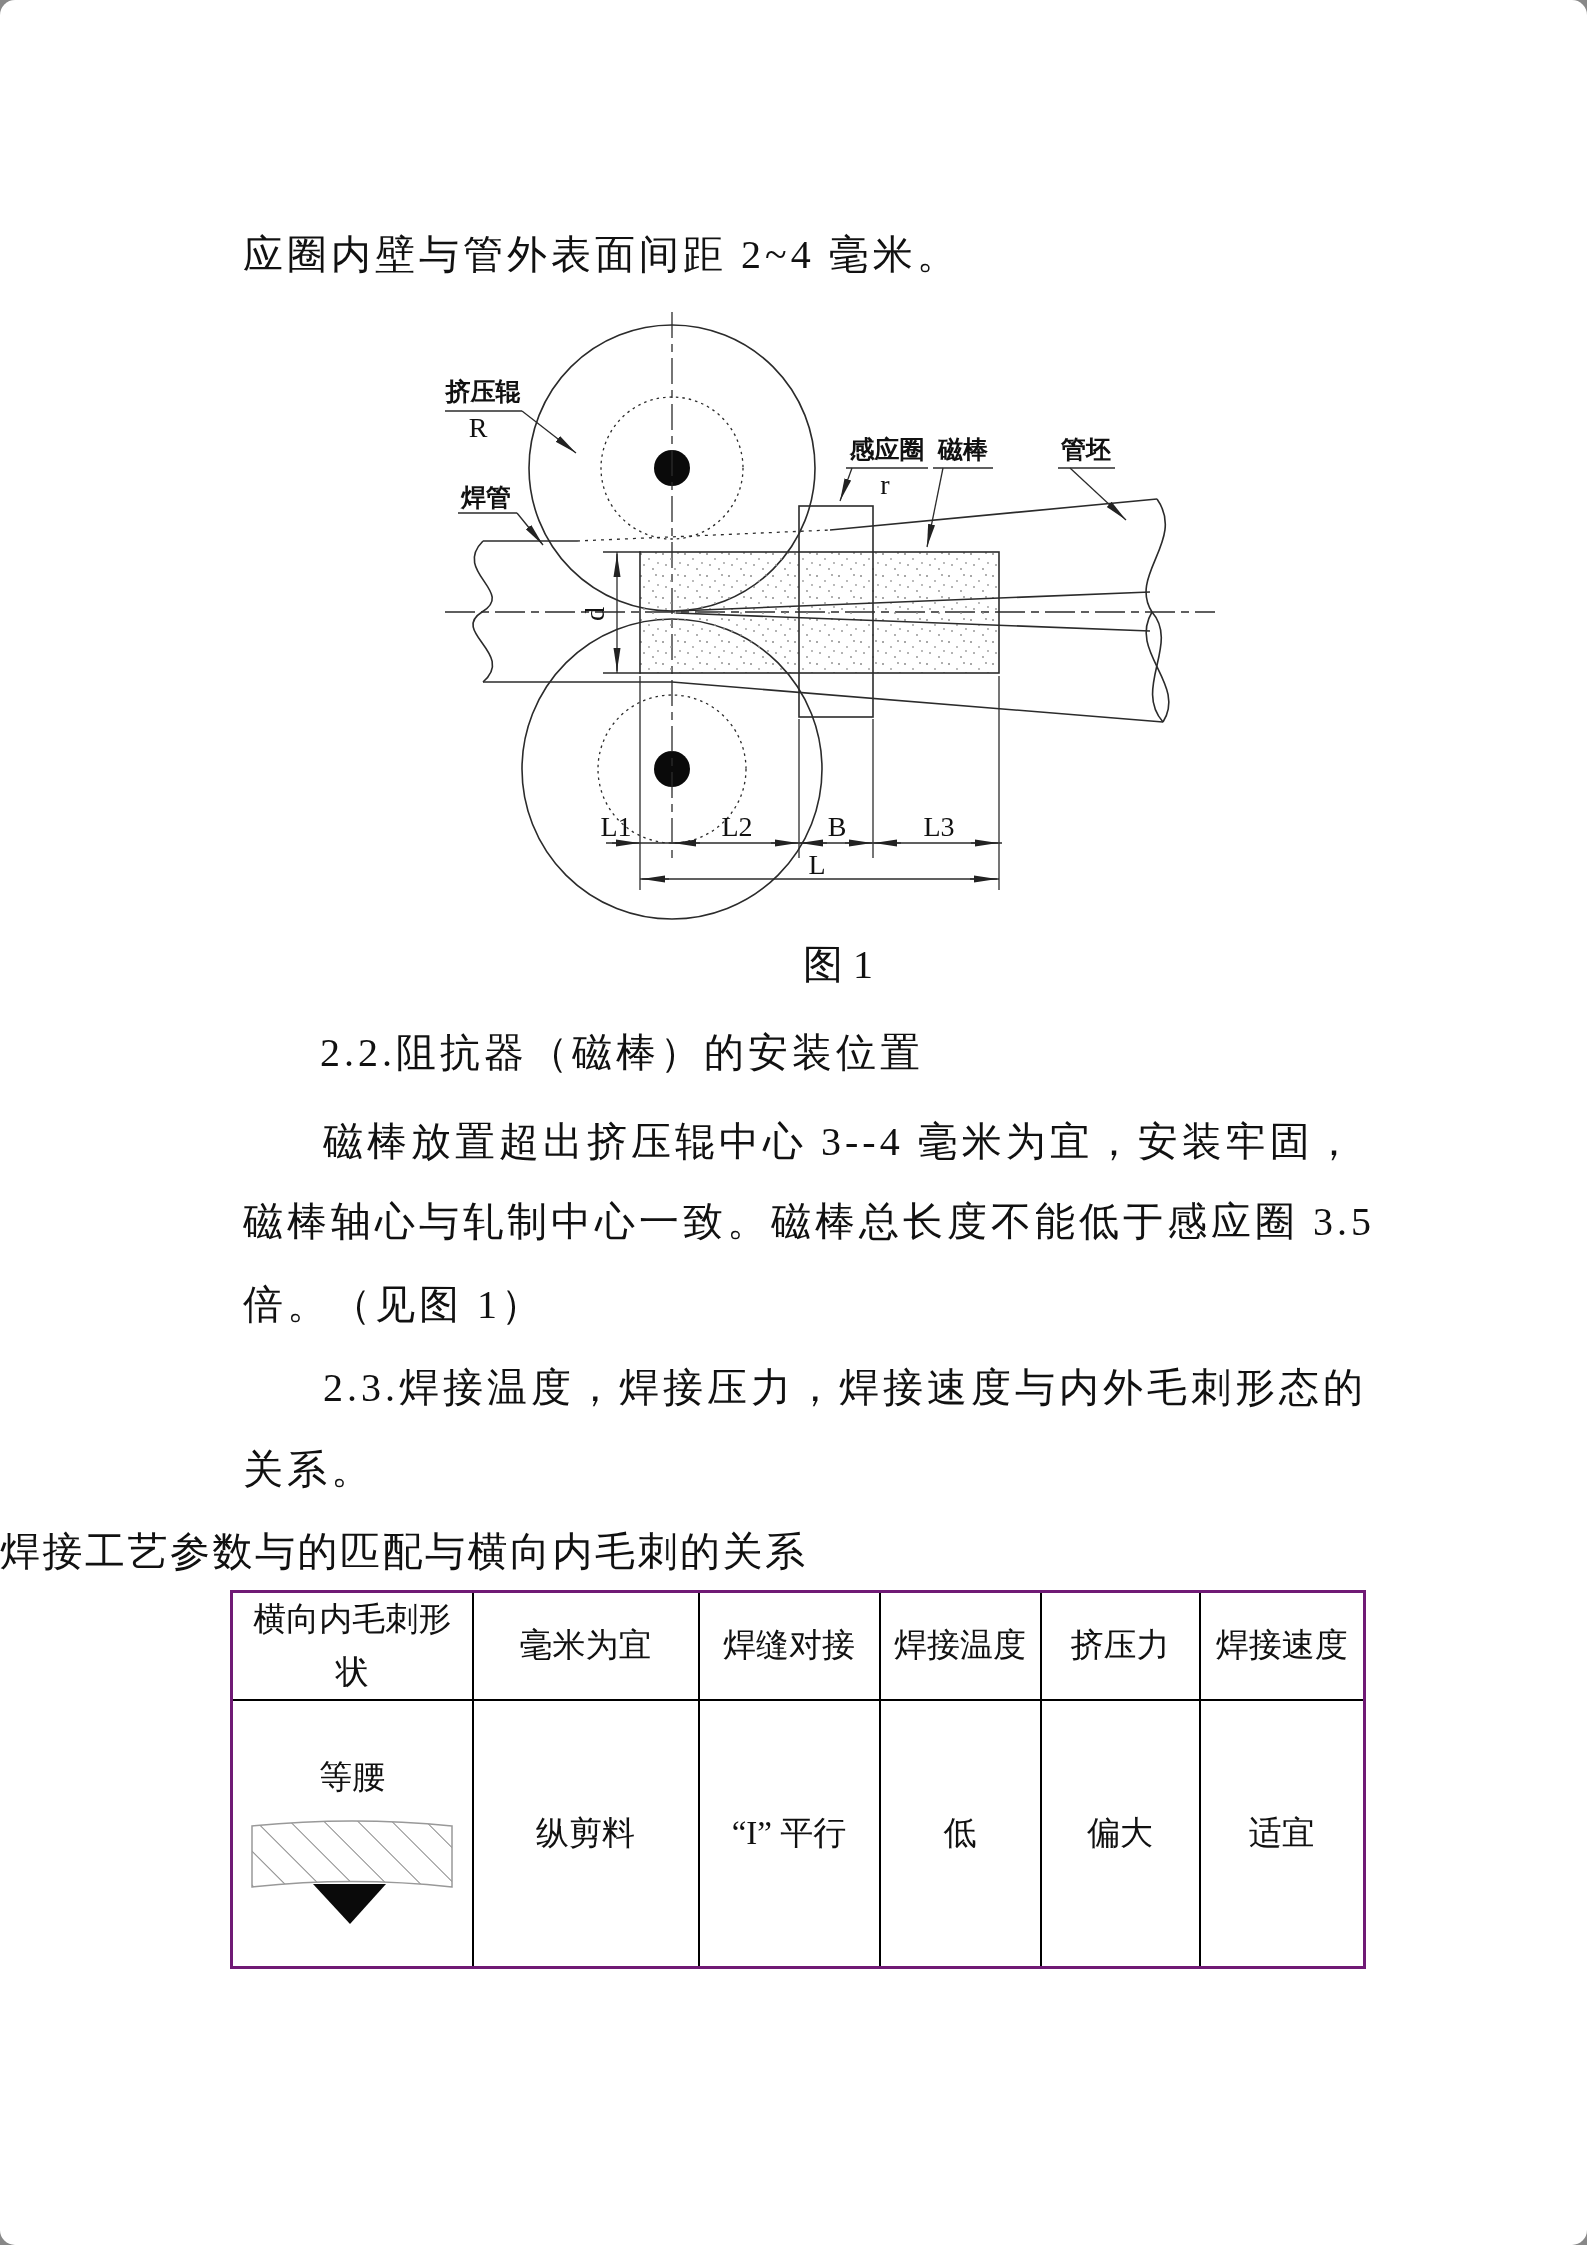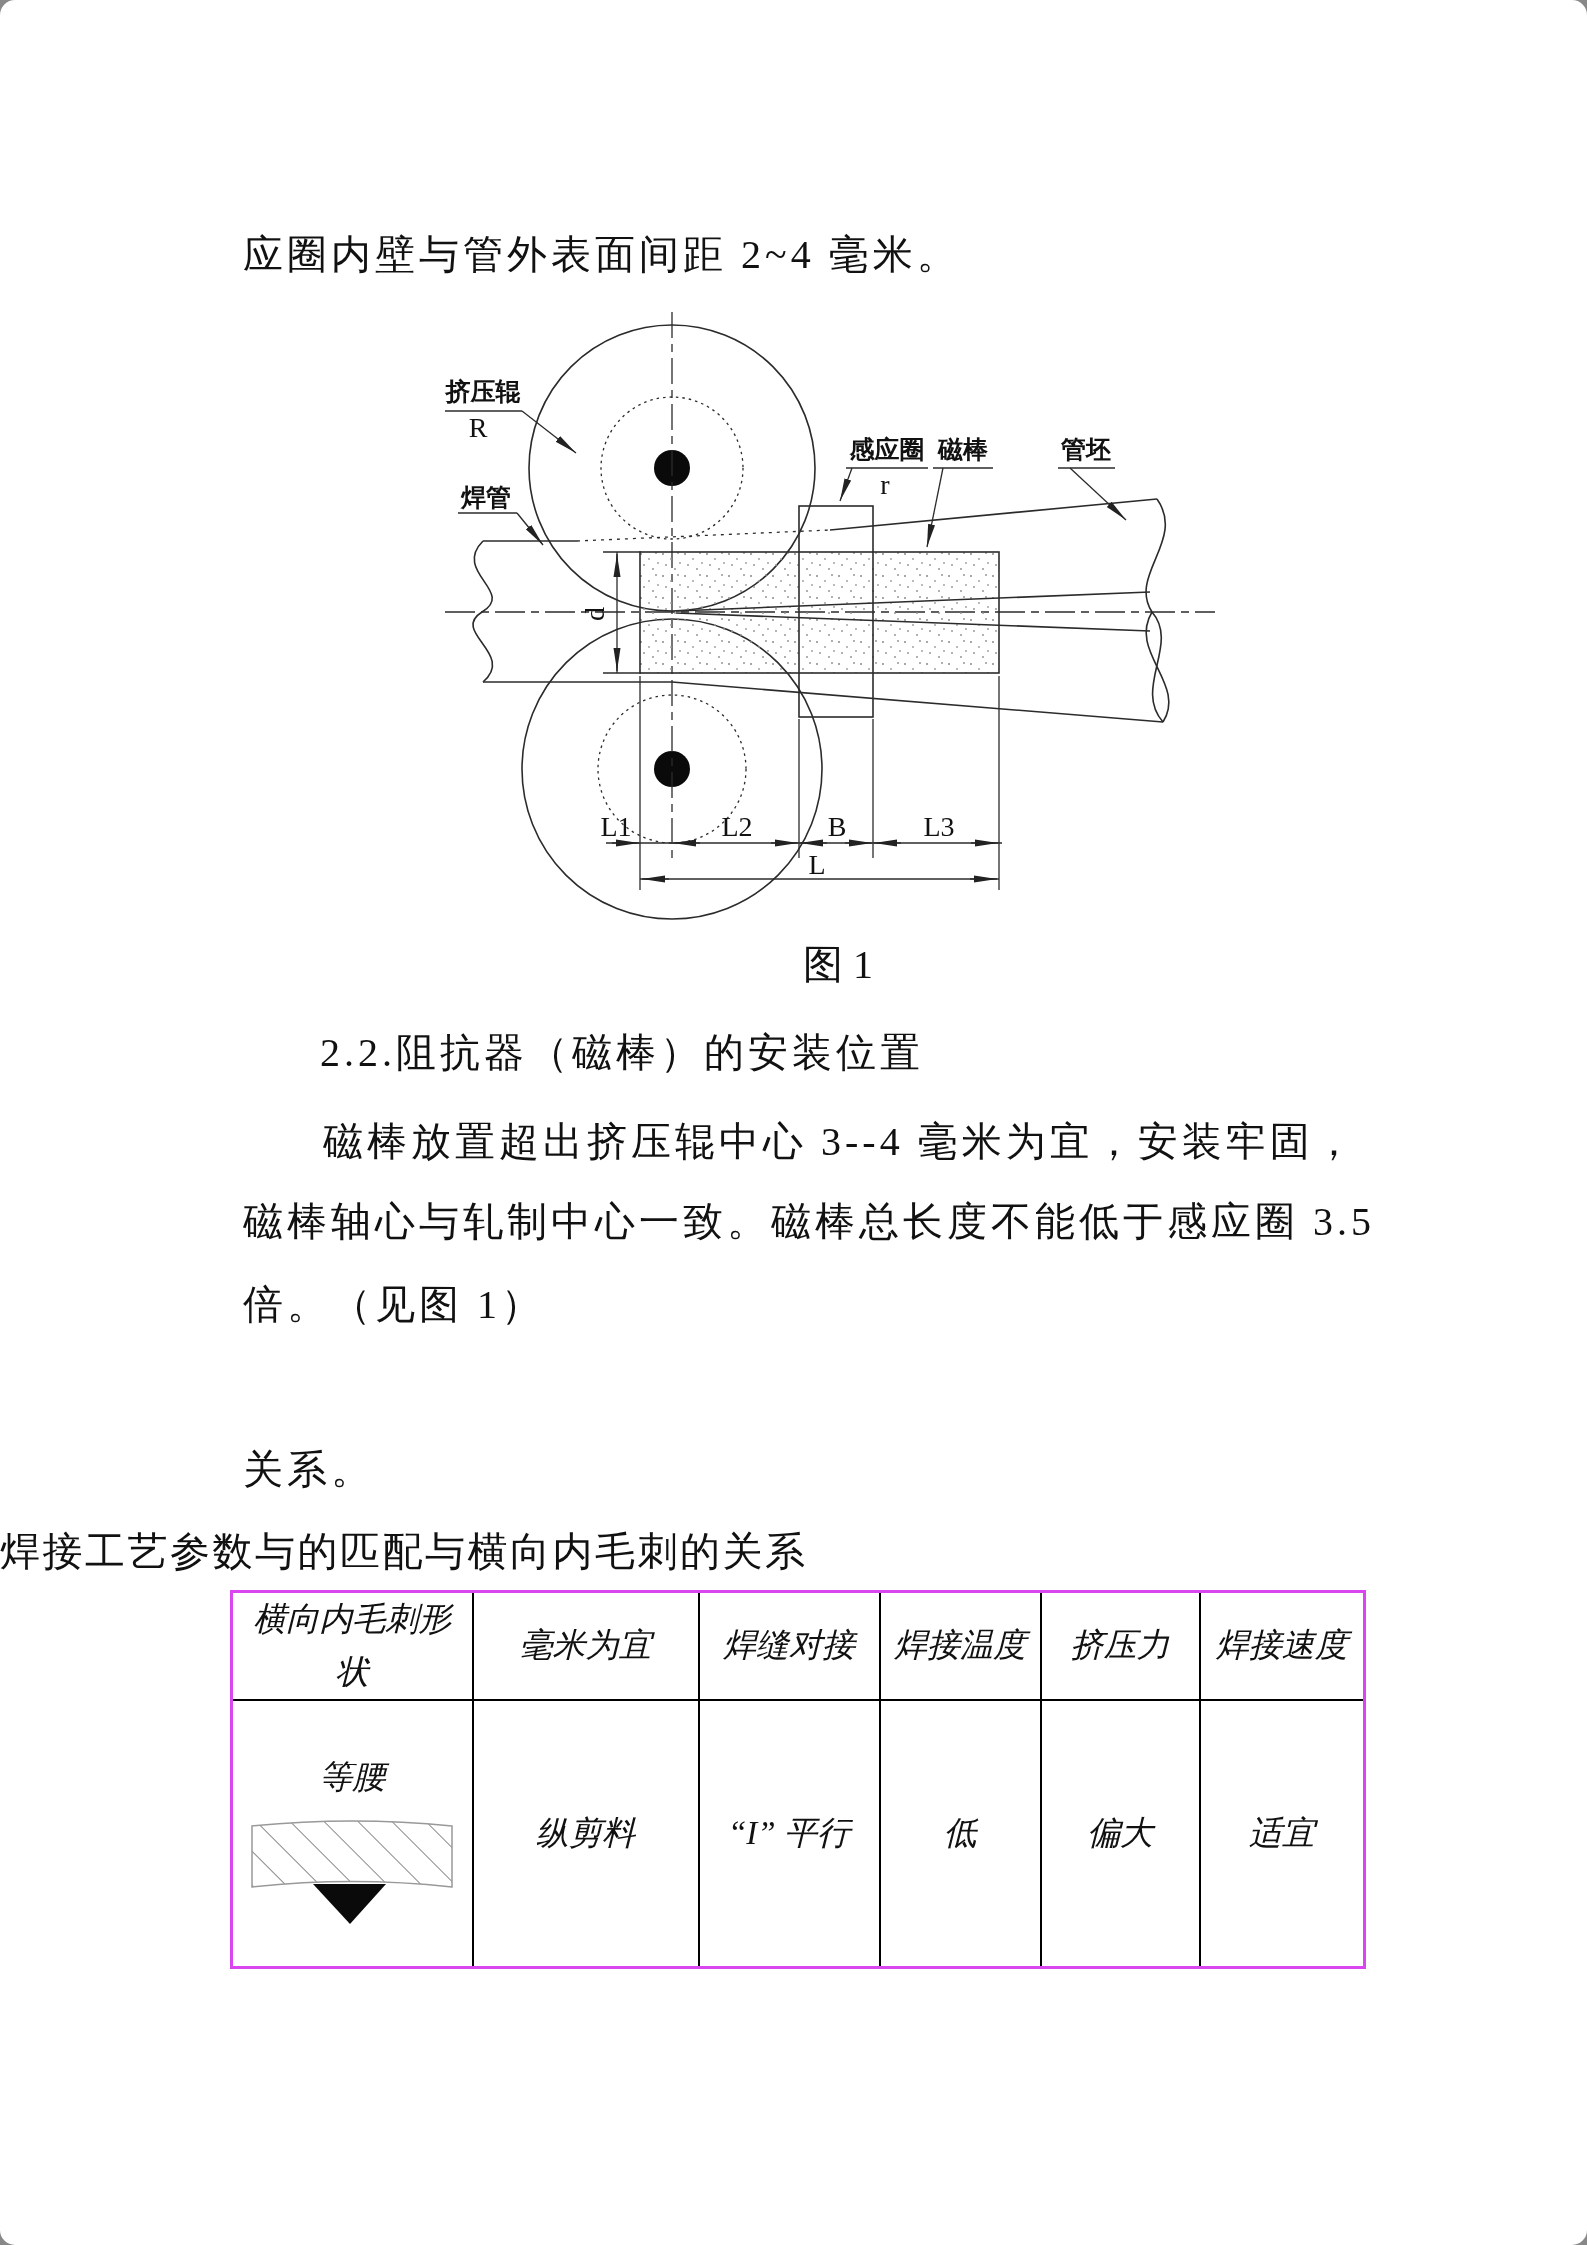--- a/index.html
+++ b/index.html
@@ -36,39 +36,40 @@
     border-collapse:collapse;table-layout:fixed;
     font-size:33px;color:#111;
   }
   .ptable th,.ptable td{
     border:2px solid #000;
     text-align:center;vertical-align:middle;
     font-weight:normal;
     padding:0 12px;
     line-height:1.6;
   }
-  .ptable{border:3px solid #d946ef;font-style:italic;}
+  .ptable{border:3px solid #701a75;}
   .ptable thead tr{height:104px;}
   .ptable tbody tr{height:268px;}
   .shape-cell{
     display:flex;flex-direction:column;align-items:center;
     justify-content:flex-start;height:100%;padding-top:60px;box-sizing:border-box;
   }
   .shape-cell .shape-label{line-height:1;margin-bottom:22px;}
 </style>
 </head>
 <body>
 
 <div class="page">
 
   <div class="tline" style="left:243px;top:231px;">应圈内壁与管外表面间距 2~4 毫米。</div>
   <div class="tline" style="left:320px;top:1029px;">2.2.阻抗器（磁棒）的安装位置</div>
   <div class="tline" style="left:323px;top:1118px;">磁棒放置超出挤压辊中心 3--4 毫米为宜，安装牢固，</div>
   <div class="tline" style="left:243px;top:1198px;">磁棒轴心与轧制中心一致。磁棒总长度不能低于感应圈 3.5</div>
   <div class="tline" style="left:243px;top:1281px;">倍。（见图 1）</div>
+  <div class="tline" style="left:323px;top:1364px;">2.3.焊接温度，焊接压力，焊接速度与内外毛刺形态的</div>
   <div class="tline" style="left:243px;top:1446px;">关系。</div>
   <div class="tline center" style="top:1528px;">焊接工艺参数与的匹配与横向内毛刺的关系</div>
 
   <svg style="position:absolute;left:0;top:280px;" width="1587" height="730" viewBox="0 280 1587 730">
     <defs>
       <marker id="arr" markerUnits="userSpaceOnUse" markerWidth="24" markerHeight="9" viewBox="0 0 24 9" refX="23" refY="4.5" orient="auto">
         <path d="M0,1 L23,4.5 L0,8 Z" fill="#222"></path>
       </marker>
       <pattern id="stipple" width="22" height="22" patternUnits="userSpaceOnUse">
         <circle cx="3" cy="4" r="1" fill="#8a8a8a"></circle>

